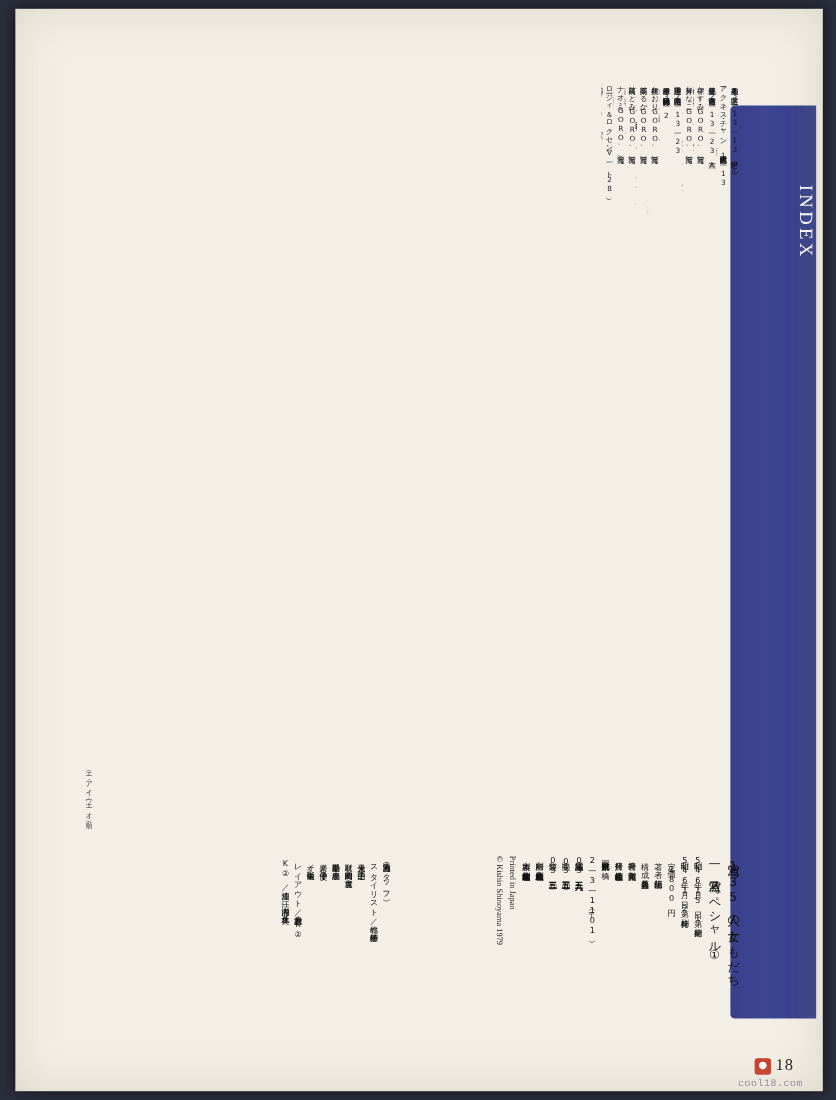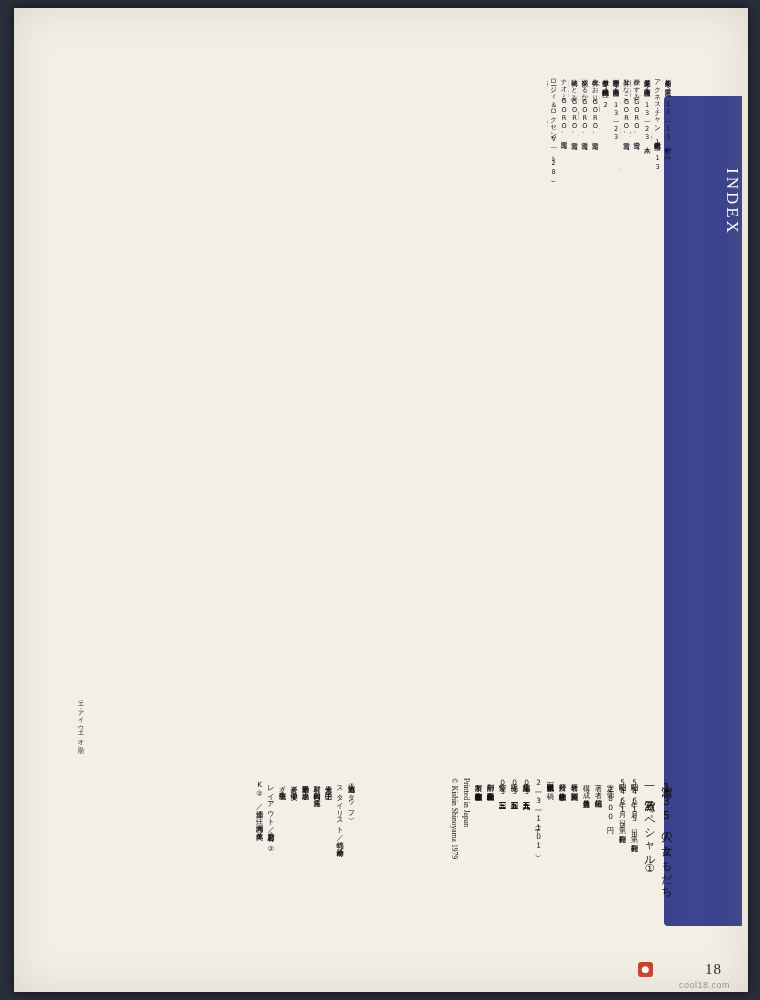--- a/index.html
+++ b/index.html
@@ -158,37 +158,36 @@
     bottom: 14px;
     display: flex;
     align-items: center;
     gap: 4px;
   }
   #page-badge .pnum {
     font-family: "Liberation Serif", serif;
     font-size: 15px;
     color: #222;
     letter-spacing: 1px;
-    margin-left: 48px;
   }
   #page-badge .stamp {
     width: 15px;
     height: 15px;
     border-radius: 3px;
     background: #c8412f;
     color: #fff;
     font-size: 9px;
     line-height: 15px;
     text-align: center;
   }
   #watermark {
     position: absolute;
     right: 18px;
     bottom: 2px;
-    font-family: Liberation Sans, sans-serif;
+    font-family: Liberation Mono, monospace;
     font-size: 9px;
     color: #8d8f99;
     letter-spacing: 0.5px;
   }
   
   #paper::after {
     content: "";
     position: absolute;
     left: 0; top: 0; right: 0; bottom: 0;
     pointer-events: none;

